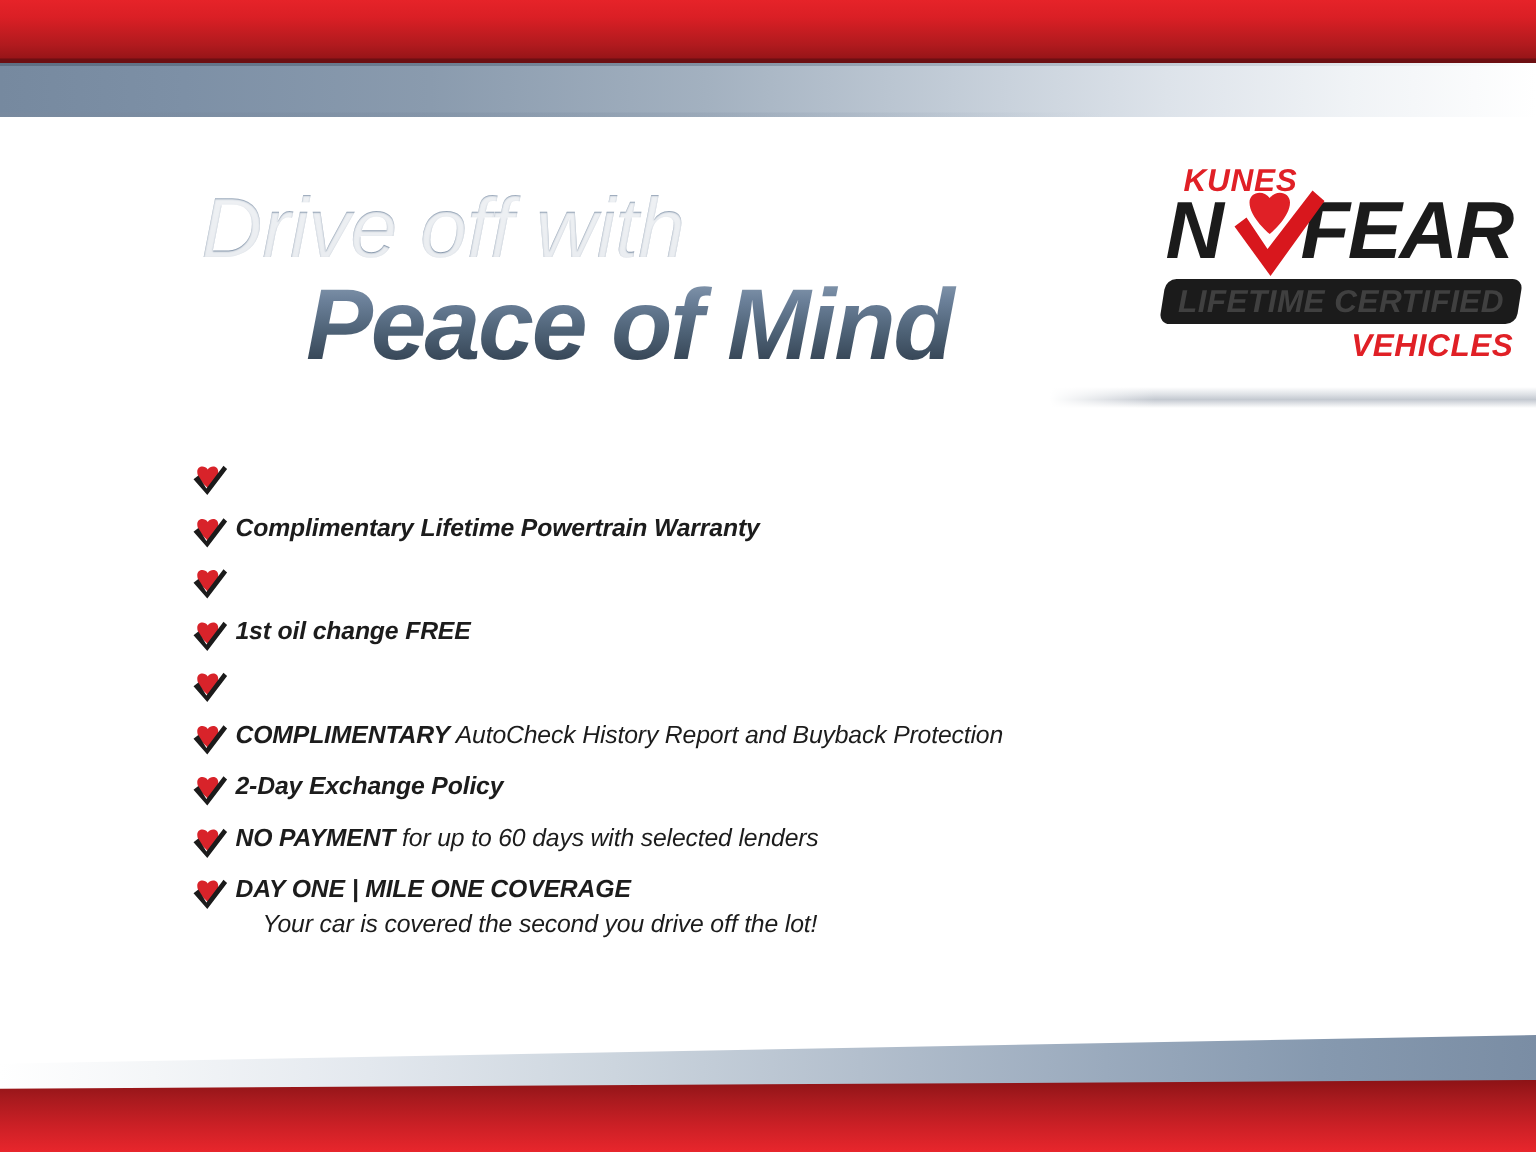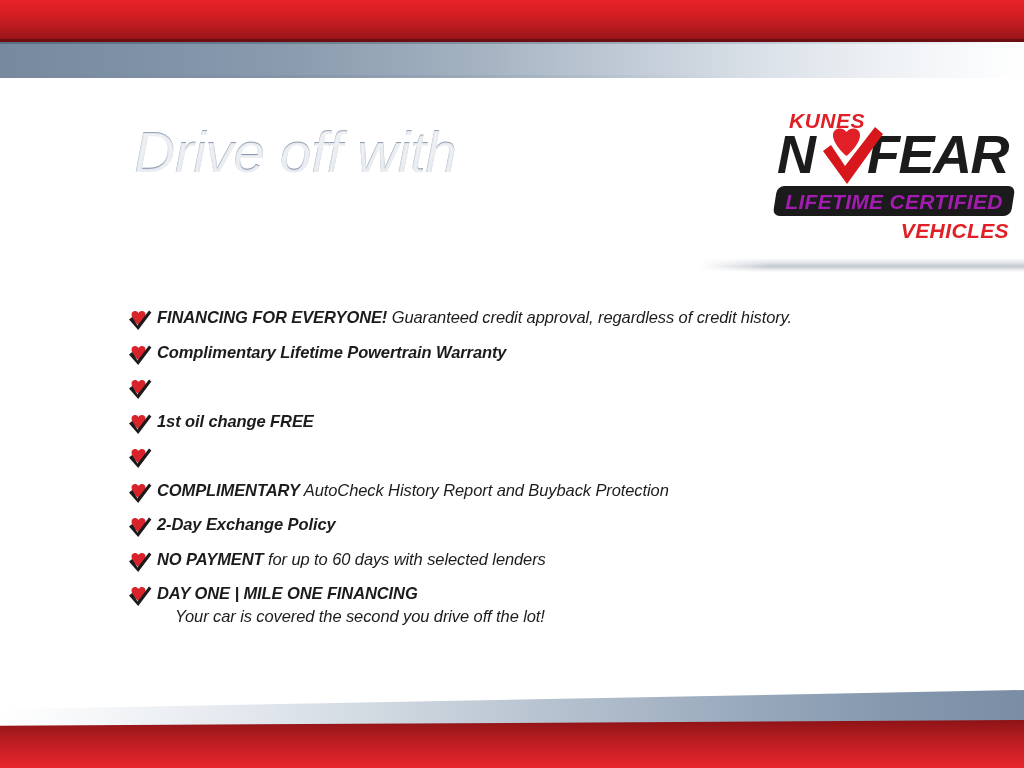--- a/index.html
+++ b/index.html
@@ -227,21 +227,21 @@
     top: 76px;
     width: 238px;
     height: 30px;
     display: flex;
     align-items: center;
     justify-content: center;
     font-size: 21px;
     font-weight: 700;
     font-style: italic;
     letter-spacing: 0.3px;
-    color: #a21caf;
+    color: #404040;
     line-height: 1;
   }
   #logo-vehicles {
     position: absolute;
     right: 4px;
     top: 110px;
     font-size: 21px;
     font-weight: 700;
     font-style: italic;
     letter-spacing: 0.4px;
@@ -294,20 +294,21 @@
 </head>
 <body>
 
 <div id="top-band-group">
   <div id="top-red-band"></div>
   <div id="top-gray-band"></div>
 </div>
 
 <div id="headline-block">
   <div id="headline-line1">Drive off with</div>
+  <div id="headline-line2">Peace of Mind</div>
 </div>
 
 <div id="headline-divider"></div>
 
 <div id="logo-block">
   <div id="logo-kunes">KUNES</div>
 
   <div id="logo-nofear">
     <span id="logo-n">N</span>
     <span id="logo-fear">FEAR</span>
@@ -323,23 +324,20 @@
   <div id="logo-vehicles">VEHICLES</div>
 </div>
 
 <div id="benefits-list">
 
   <div class="benefit-row">
     <svg class="benefit-bullet" viewBox="0 0 24 22">
       <path d="M3.5 5.5 C3.5 1.8, 8.2 0.8, 10.5 4 C12.8 0.8, 17.5 1.8, 17.5 5.5 C17.5 10.6, 10.5 16.2, 10.5 16.2 C10.5 16.2, 3.5 10.6, 3.5 5.5 Z" fill="#d8232a"></path>
       <path d="M1 10.5 L4.2 8 L9.6 16.6 L21 1.5 L23.4 3.6 L10.2 21 Z" fill="#1b1b1b"></path>
     </svg>
-    <div class="benefit-text">
-      <span class="benefit-lead">FINANCING FOR EVERYONE!</span><span class="benefit-rest"> Guaranteed credit approval, regardless of credit history.</span>
-    </div>
   </div>
 
   <div class="benefit-row">
     <svg class="benefit-bullet" viewBox="0 0 24 22">
       <path d="M3.5 5.5 C3.5 1.8, 8.2 0.8, 10.5 4 C12.8 0.8, 17.5 1.8, 17.5 5.5 C17.5 10.6, 10.5 16.2, 10.5 16.2 C10.5 16.2, 3.5 10.6, 3.5 5.5 Z" fill="#d8232a"></path>
       <path d="M1 10.5 L4.2 8 L9.6 16.6 L21 1.5 L23.4 3.6 L10.2 21 Z" fill="#1b1b1b"></path>
     </svg>
     <div class="benefit-text">
       <span class="benefit-lead">Complimentary Lifetime Powertrain Warranty</span><span class="benefit-rest"></span>
     </div>
@@ -398,21 +396,21 @@
       <span class="benefit-lead">NO PAYMENT</span><span class="benefit-rest"> for up to 60 days with selected lenders</span>
     </div>
   </div>
 
   <div class="benefit-row">
     <svg class="benefit-bullet" viewBox="0 0 24 22">
       <path d="M3.5 5.5 C3.5 1.8, 8.2 0.8, 10.5 4 C12.8 0.8, 17.5 1.8, 17.5 5.5 C17.5 10.6, 10.5 16.2, 10.5 16.2 C10.5 16.2, 3.5 10.6, 3.5 5.5 Z" fill="#d8232a"></path>
       <path d="M1 10.5 L4.2 8 L9.6 16.6 L21 1.5 L23.4 3.6 L10.2 21 Z" fill="#1b1b1b"></path>
     </svg>
     <div class="benefit-text">
-      <span class="benefit-lead">DAY ONE | MILE ONE FINANCING</span><span class="benefit-rest"></span>
+      <span class="benefit-lead">DAY ONE | MILE ONE COVERAGE</span><span class="benefit-rest"></span>
       <span class="benefit-sub">Your car is covered the second you drive off the lot!</span>
     </div>
   </div>
 
 </div>
 
 <div id="bottom-band-group">
   <div id="bottom-gray-band"></div>
   <div id="bottom-red-band"></div>
 </div>

